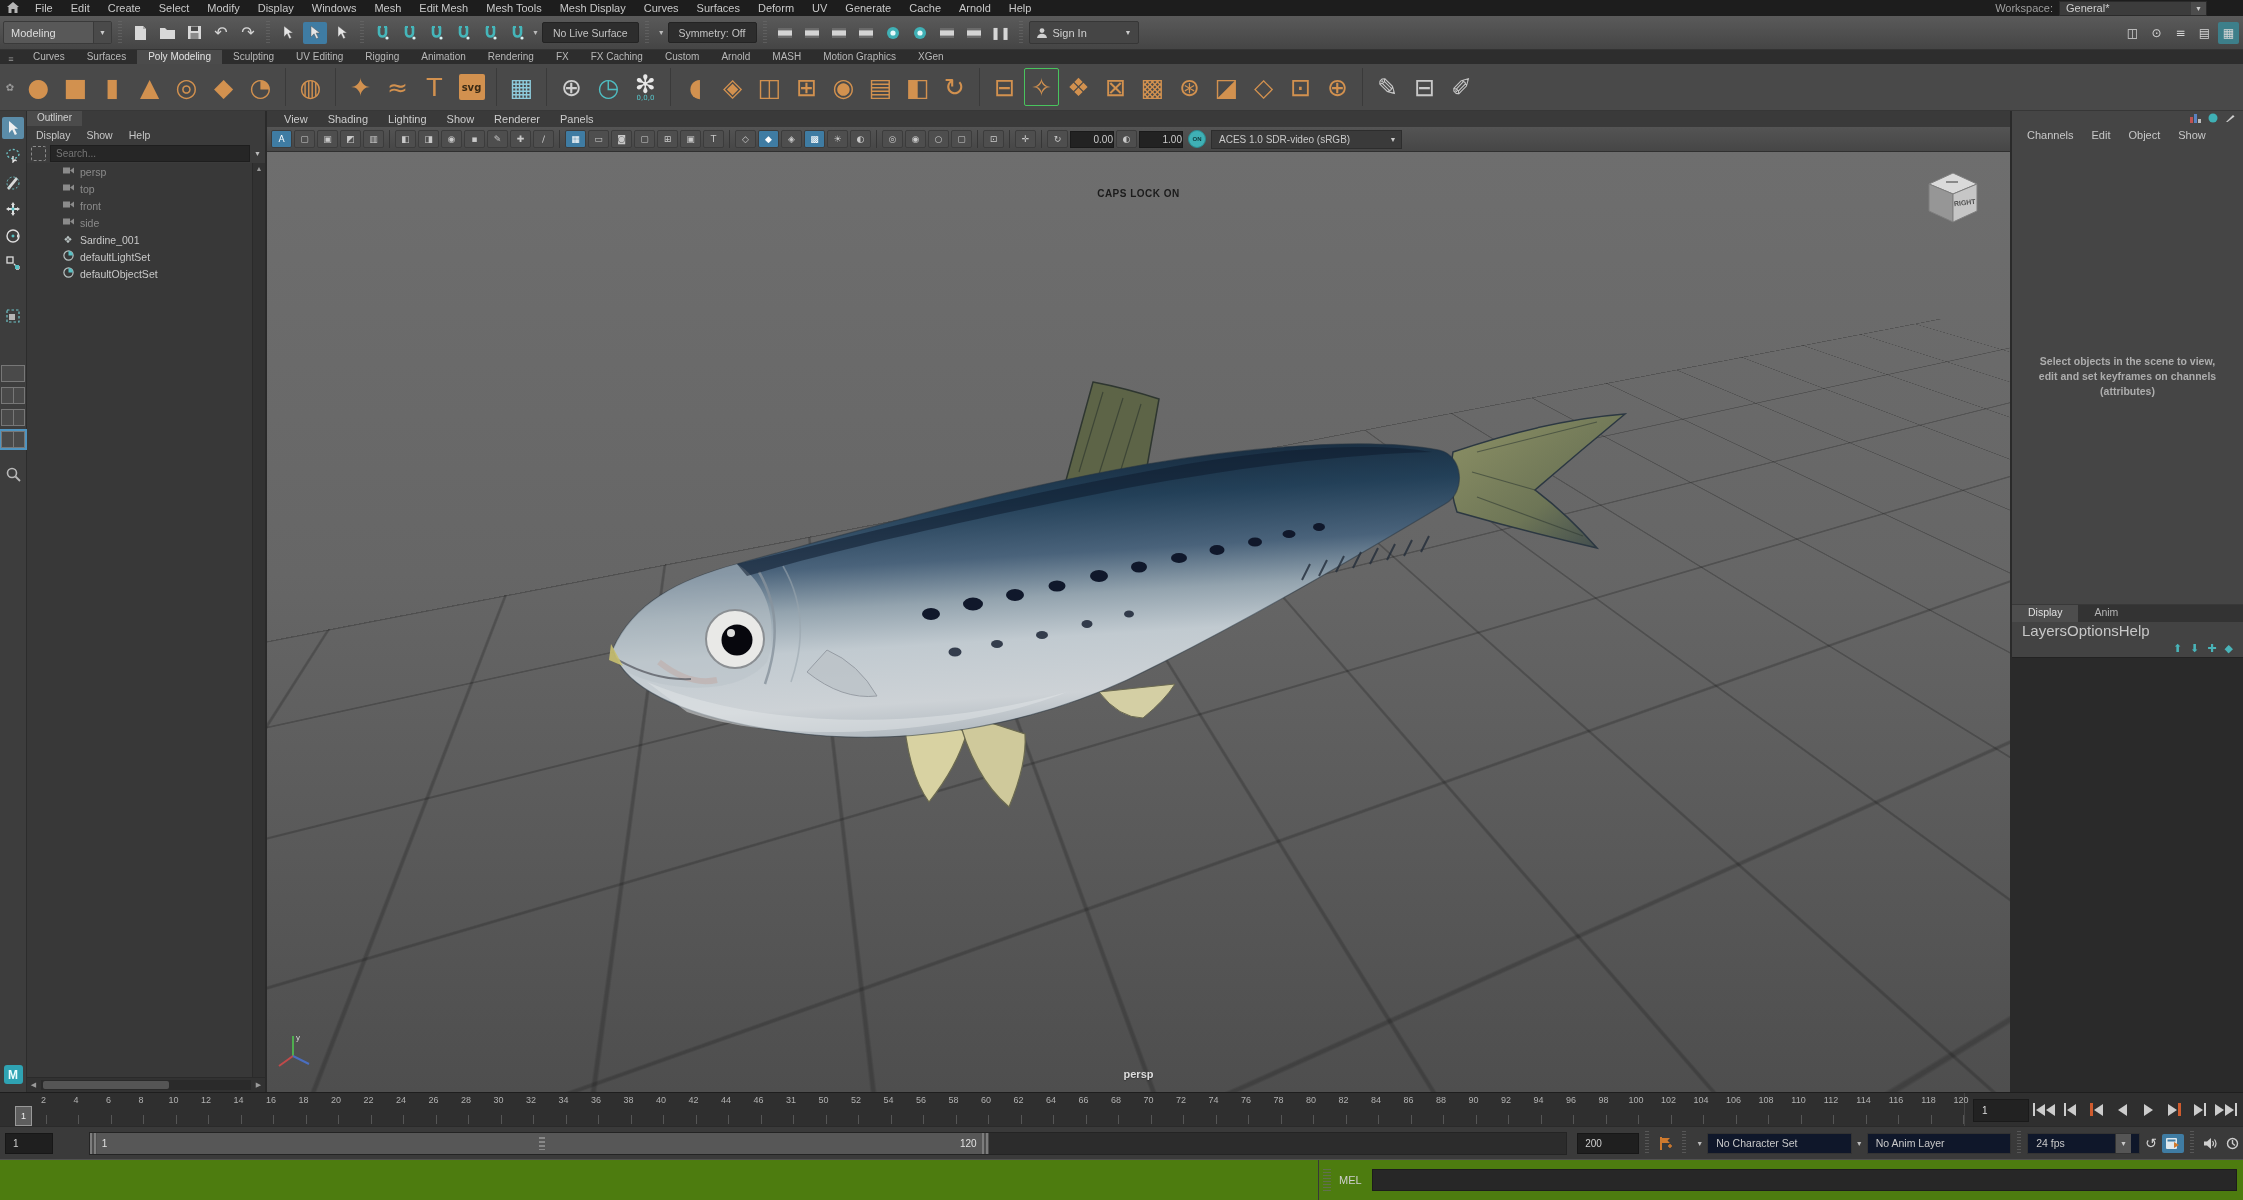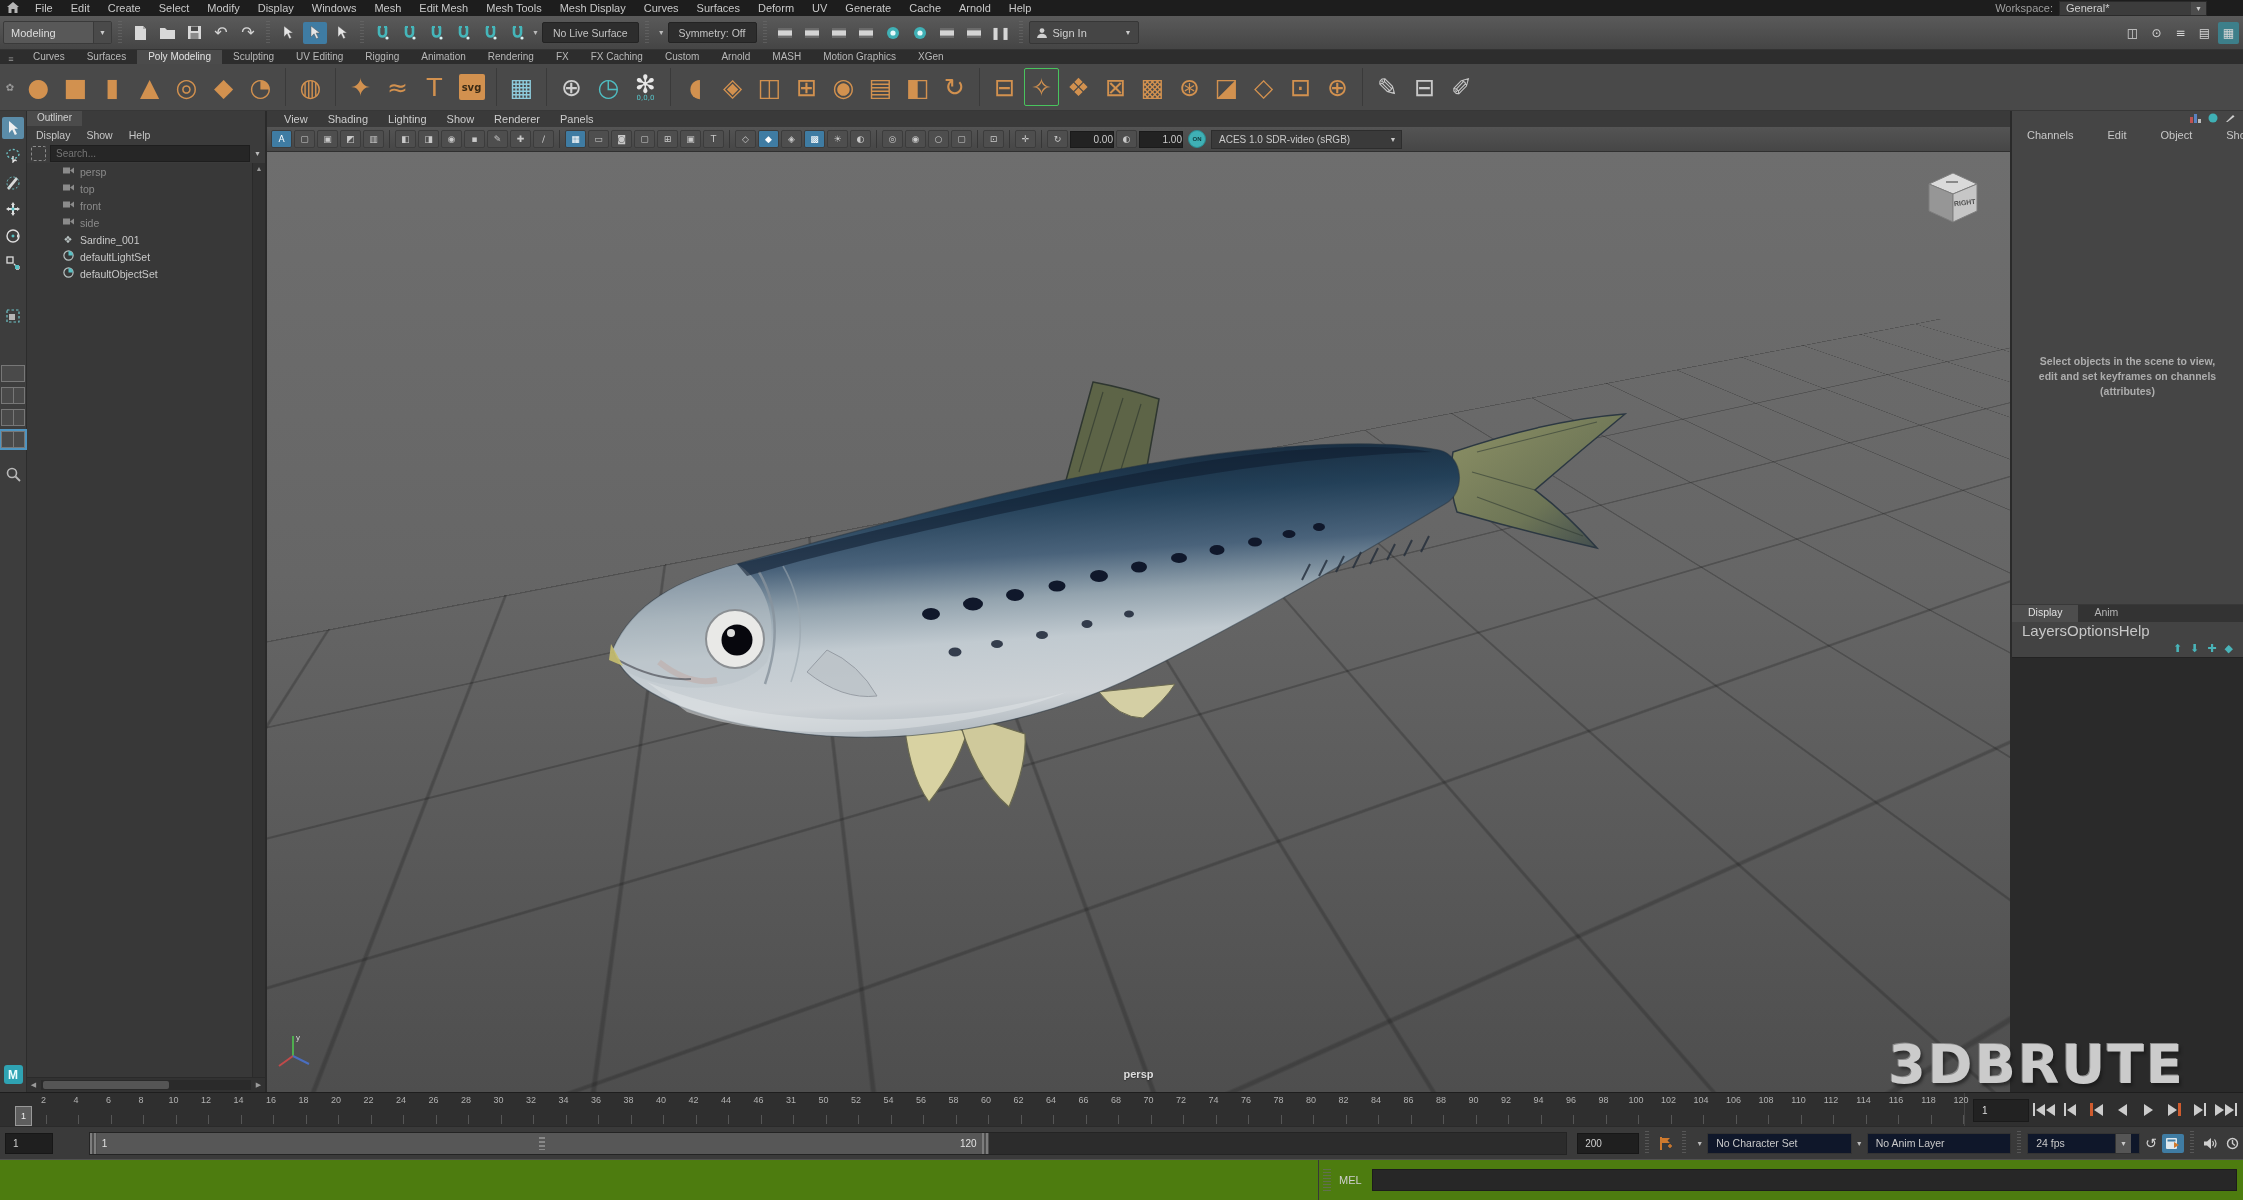--- a/index.html
+++ b/index.html
@@ -96,21 +96,21 @@
   .caps{position:absolute;top:36px;left:0;right:0;text-align:center;font-size:10px;font-weight:bold;color:#1b1b1b;letter-spacing:.5px;}
   .persp-label{position:absolute;bottom:12px;left:0;right:0;text-align:center;font-size:11px;font-weight:bold;color:#dedede;text-shadow:0 1px 1px #333;}
   .viewcube{position:absolute;top:12px;right:24px;}
   .axisgizmo{position:absolute;left:8px;bottom:18px;}
   .fishsvg{position:absolute;left:0;top:0;}
   
   #rightpanel{width:231px;flex:0 0 231px;background:#454545;display:flex;flex-direction:column;}
   .rp-top{height:15px;display:flex;justify-content:flex-end;align-items:center;gap:7px;padding-right:8px;}
   .rp-top .mini{font-size:9px;line-height:9px;}
   .cb{height:478px;position:relative;}
-  .cb-menus{height:17px;display:flex;gap:20px;align-items:center;font-size:11px;color:#c8c8c8;padding-left:8px;}
+  .cb-menus{height:17px;display:flex;gap:4px;align-items:center;font-size:11px;color:#c8c8c8;padding-left:8px;}
   .cb-menus span{padding:0 7px;}
   .cb-message{position:absolute;top:228px;left:8px;right:8px;text-align:center;font-size:10.5px;font-weight:bold;color:#adadad;line-height:15px;white-space:pre-line;}
   .le{flex:1;display:flex;flex-direction:column;border-top:1px solid #383838;}
   .le-tabs{height:17px;background:#333;display:flex;}
   .le-tabs span{padding:1px 16px 0;font-size:10.5px;color:#b5b5b5;}
   .le-tabs span.active{background:#4d4d4d;color:#e0e0e0;}
   .le-menus{height:17px;display:flex;align-items:center;font-size:15px;color:#c7c7c7;padding-left:10px;background:#434343;}
   .le-icons{height:18px;display:flex;justify-content:flex-end;align-items:center;gap:8px;padding-right:10px;background:#434343;}
   .le-icons .li{color:#49b4b9;font-size:11px;font-family:"DejaVu Sans",sans-serif;}
   .le-list{flex:1;background:#2a2a2a;border-top:1px solid #222;}
@@ -798,20 +798,21 @@
             <ellipse cx="862" cy="462" rx="5" ry="3.5"></ellipse>
           </g>
 
           <g stroke="#232d3a" stroke-width="2" opacity=".8">
             <path d="M1035 428 l8 -16 M1052 424 l8 -16 M1069 420 l8 -16 M1086 416 l8 -16 M1103 412 l8 -16 M1120 408 l8 -16 M1137 404 l8 -16 M1154 400 l8 -16"></path>
           </g>
 
           <path d="M470 412 C 600 380 760 340 920 312 C 1020 295 1110 290 1165 300 C 1080 302 960 316 830 342 C 700 368 560 400 480 424 Z" fill="#0e1c2e" opacity=".55"></path>
         </svg>
 
+        <div class="caps">CAPS LOCK ON</div>
 
         <svg class="viewcube" width="66" height="68" viewBox="0 0 66 68">
           <polygon points="9,20 33,9 57,20 33,30" fill="#dadada" stroke="#7e7e7e" stroke-width="1"></polygon>
           <polygon points="9,20 33,30 33,58 9,47" fill="#969696" stroke="#7e7e7e" stroke-width="1"></polygon>
           <polygon points="33,30 57,20 57,47 33,58" fill="#c6c6c6" stroke="#7e7e7e" stroke-width="1"></polygon>
           <path d="M26 18 h12" stroke="#8a8a8a" stroke-width="2"></path>
           <text x="45" y="41" font-size="7" font-weight="bold" fill="#4c4c4c" text-anchor="middle" transform="rotate(-7 45 41)">RIGHT</text>
         </svg>
 
         <div class="persp-label">persp</div>
@@ -1205,14 +1206,13 @@
     </span>
   </div>
 
   <div id="bottombar">
     <div class="bb-left"></div>
     <div class="bb-grip"></div>
     <span class="mel">MEL</span>
     <div class="mel-input"></div>
   </div>
 
-  <div class="watermark">3DBRUTE</div>
 </div>
 
 </body></html>

